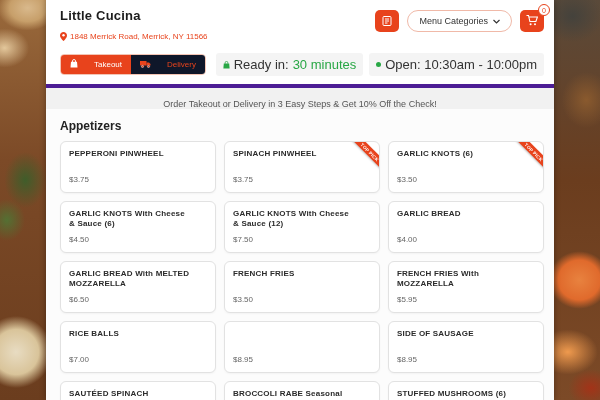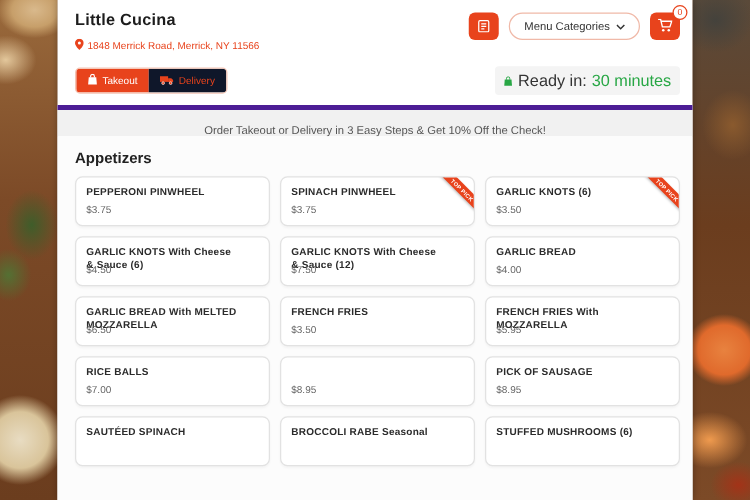--- a/index.html
+++ b/index.html
@@ -39,36 +39,36 @@
   .address-text { font-size:8px; color:#e8431c; }
   .header-actions { display:flex; align-items:center; gap:8px; margin-top:2px; }
   .sq-btn { width:24px; height:22px; background:#e8431c; border:none; border-radius:5px; display:flex; align-items:center; justify-content:center; cursor:pointer; }
   .menu-cat-btn { display:flex; align-items:center; gap:5px; border:1px solid #f0b9a8; background:#fff; border-radius:13px; padding:5px 11px; font-size:9px; color:#333; cursor:pointer; font-family:inherit; }
   .cart-wrap { position:relative; }
   .cart-badge { position:absolute; top:-6px; right:-6px; width:12px; height:12px; border-radius:50%; background:#fff; border:1px solid #e8431c; color:#e8431c; font-size:7px; display:flex; align-items:center; justify-content:center; }
 
   
   .order-bar { display:flex; justify-content:space-between; align-items:center; padding:4px 10px 8px 14px; }
   .toggle-group { display:flex; border:1px solid #f3c4b4; border-radius:4px; overflow:hidden; }
-  .toggle-seg { display:flex; align-items:center; gap:4px; font-size:8px; padding:4px 9px; cursor:pointer; border:none; font-family:inherit; }
+  .toggle-seg { display:flex; align-items:center; gap:16px; font-size:8px; padding:4px 9px; cursor:pointer; border:none; font-family:inherit; }
   .toggle-takeout { background:#e8431c; color:#fff; }
   .toggle-delivery { background:#0f172a; color:#e8431c;justify-content:center; }
   .status-badges { display:flex; gap:6px; }
   .status-badge { display:flex; align-items:center; gap:4px; background:#f4f4f4; border-radius:3px; padding:4px 7px; font-size:13px; color:#333; }
   .green-text { color:#28a745; }
   .green-dot { width:5px; height:5px; border-radius:50%; background:#28a745; }
 
   
   .banner { background:#f1f1f1; border-top:4px solid #4c1d95; height:25px; display:flex; align-items:flex-end; justify-content:center; font-size:9px; color:#555; }
 
   
   .main { flex:1; background:#fcfcfc; padding:8px 10px 0 14px; overflow:hidden; }
   .section-title { font-size:12px; font-weight:bold; color:#222; margin:2px 0 8px 0; }
   .grid { display:grid; grid-template-columns:repeat(3, 1fr); gap:8px; }
-  .card { position:relative; background:#fff; border:1px solid #e2e2e2; border-radius:6px; height:40px; padding:7px 8px; box-shadow:0 1px 2px rgba(0,0,0,.04); cursor:pointer; overflow:hidden; }
+  .card { position:relative; background:#fff; border:1px solid #e2e2e2; border-radius:6px; height:52px; padding:7px 8px; box-shadow:0 1px 2px rgba(0,0,0,.04); cursor:pointer; overflow:hidden; }
   .item-name { font-size:8px; font-weight:600; color:#2b2b2b; letter-spacing:.2px; line-height:1.2; padding-right:14px; }
   .item-price { position:absolute; left:8px; bottom:8px; font-size:8px; color:#666; }
   .ribbon { position:absolute; top:-1px; right:-1px; width:32px; height:32px; overflow:hidden; border-top-right-radius:6px; }
   .ribbon span { position:absolute; display:block; width:48px; right:-14px; top:7px; transform:rotate(45deg); background:#e8431c; color:#fff; font-size:4.5px; font-weight:bold; text-align:center; padding:1.5px 0; letter-spacing:.3px; box-shadow:0 1px 2px rgba(0,0,0,.25); }
 </style>
 </head>
 <body>
 
 <div class="photo photo-left"></div>
 <div class="photo photo-right"></div>
@@ -149,20 +149,24 @@
       <div class="status-badge">
         <span>
           <svg width="7" height="8" viewBox="0 0 7 8">
               <path d="M0.8 2.5h5.4l0.4 5H0.4z" fill="#28a745"></path>
               <path d="M2.2 2.7V1.7a1.3 1.3 0 012.6 0v1" fill="none" stroke="#28a745" stroke-width="0.8"></path>
             </svg>
         </span>
         <span>Ready in:</span>
         <span class="green-text">30 minutes</span>
       </div>
+      <div class="status-badge">
+        <span class="green-dot"></span>
+        <span>Open: 10:30am - 10:00pm</span>
+      </div>
     </div>
   </div>
 
   <div class="banner">
     <span>Order Takeout or Delivery in 3 Easy Steps &amp; Get 10% Off the Check!</span>
   </div>
 
   <div class="main">
     <div class="section-title">Appetizers</div>
     <div class="grid">
@@ -230,21 +234,21 @@
           <div class="item-price">$7.00</div>
 
         </div>
 
         <div class="card">
           <div class="item-price">$8.95</div>
 
         </div>
 
         <div class="card">
-          <div class="item-name">PICK OF SAUSAGE</div>
+          <div class="item-name">SIDE OF SAUSAGE</div>
           <div class="item-price">$8.95</div>
 
         </div>
 
         <div class="card">
           <div class="item-name">SAUTÉED SPINACH</div>
 
         </div>
 
         <div class="card">

